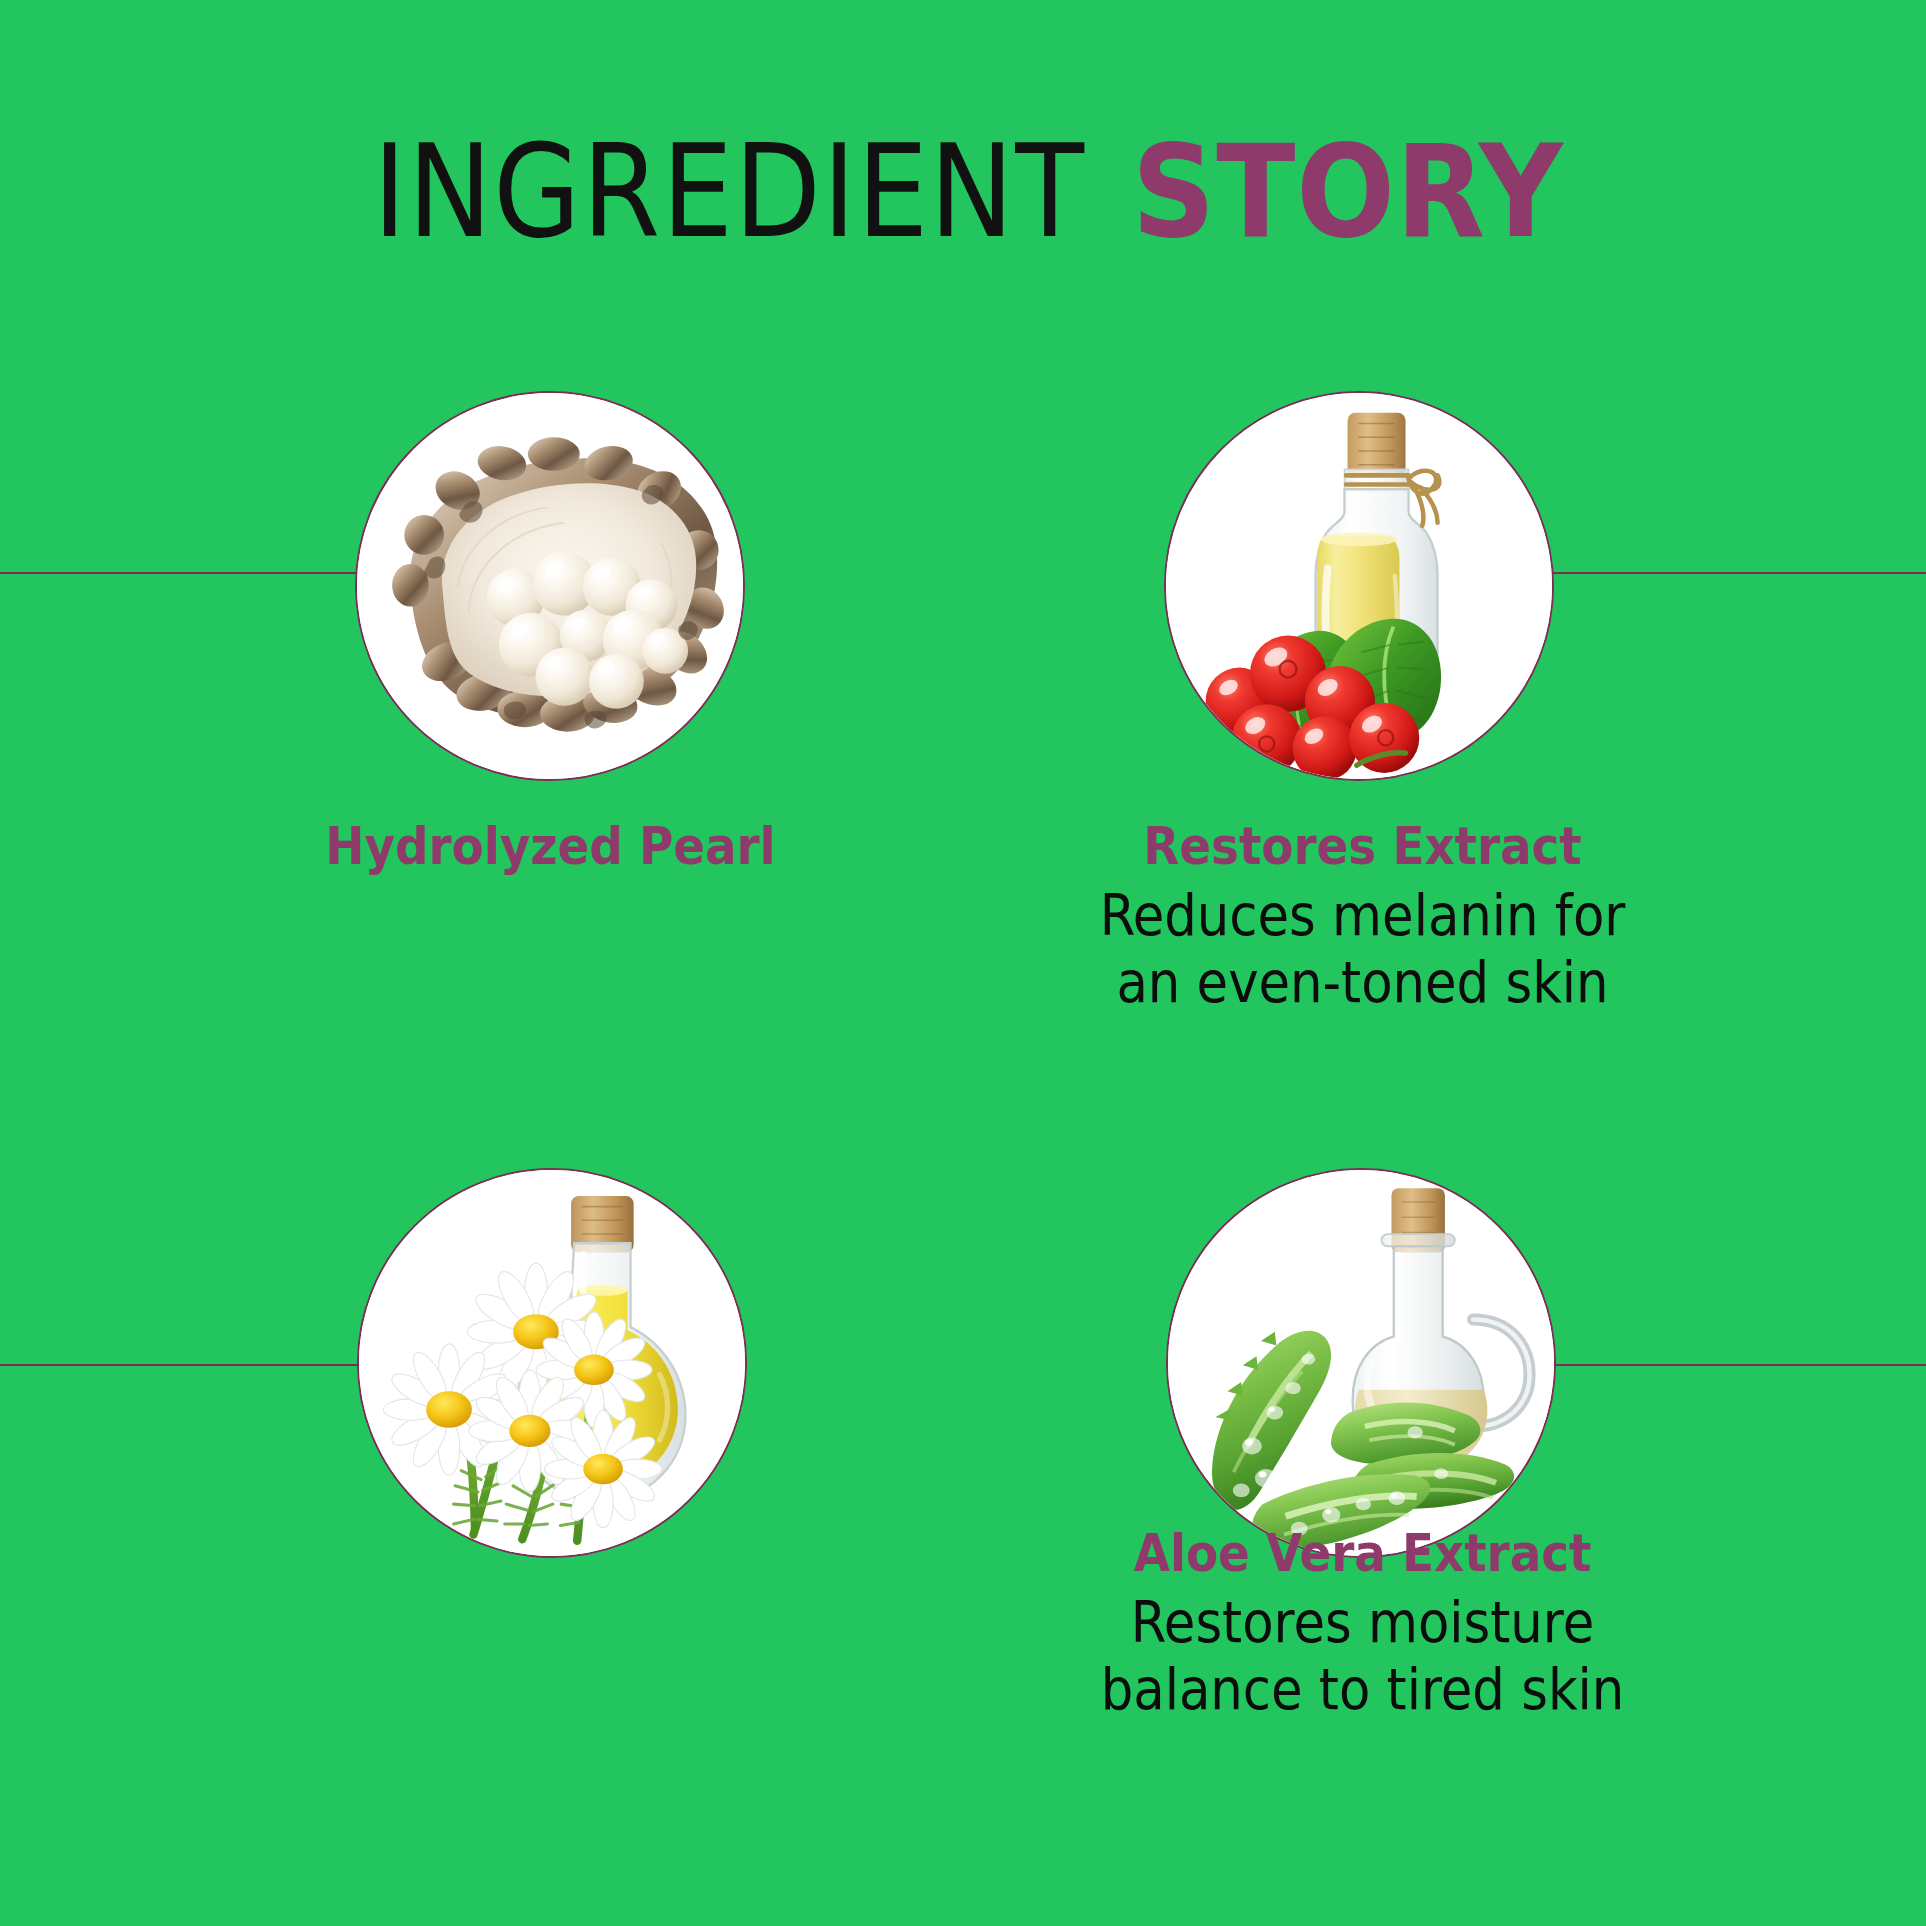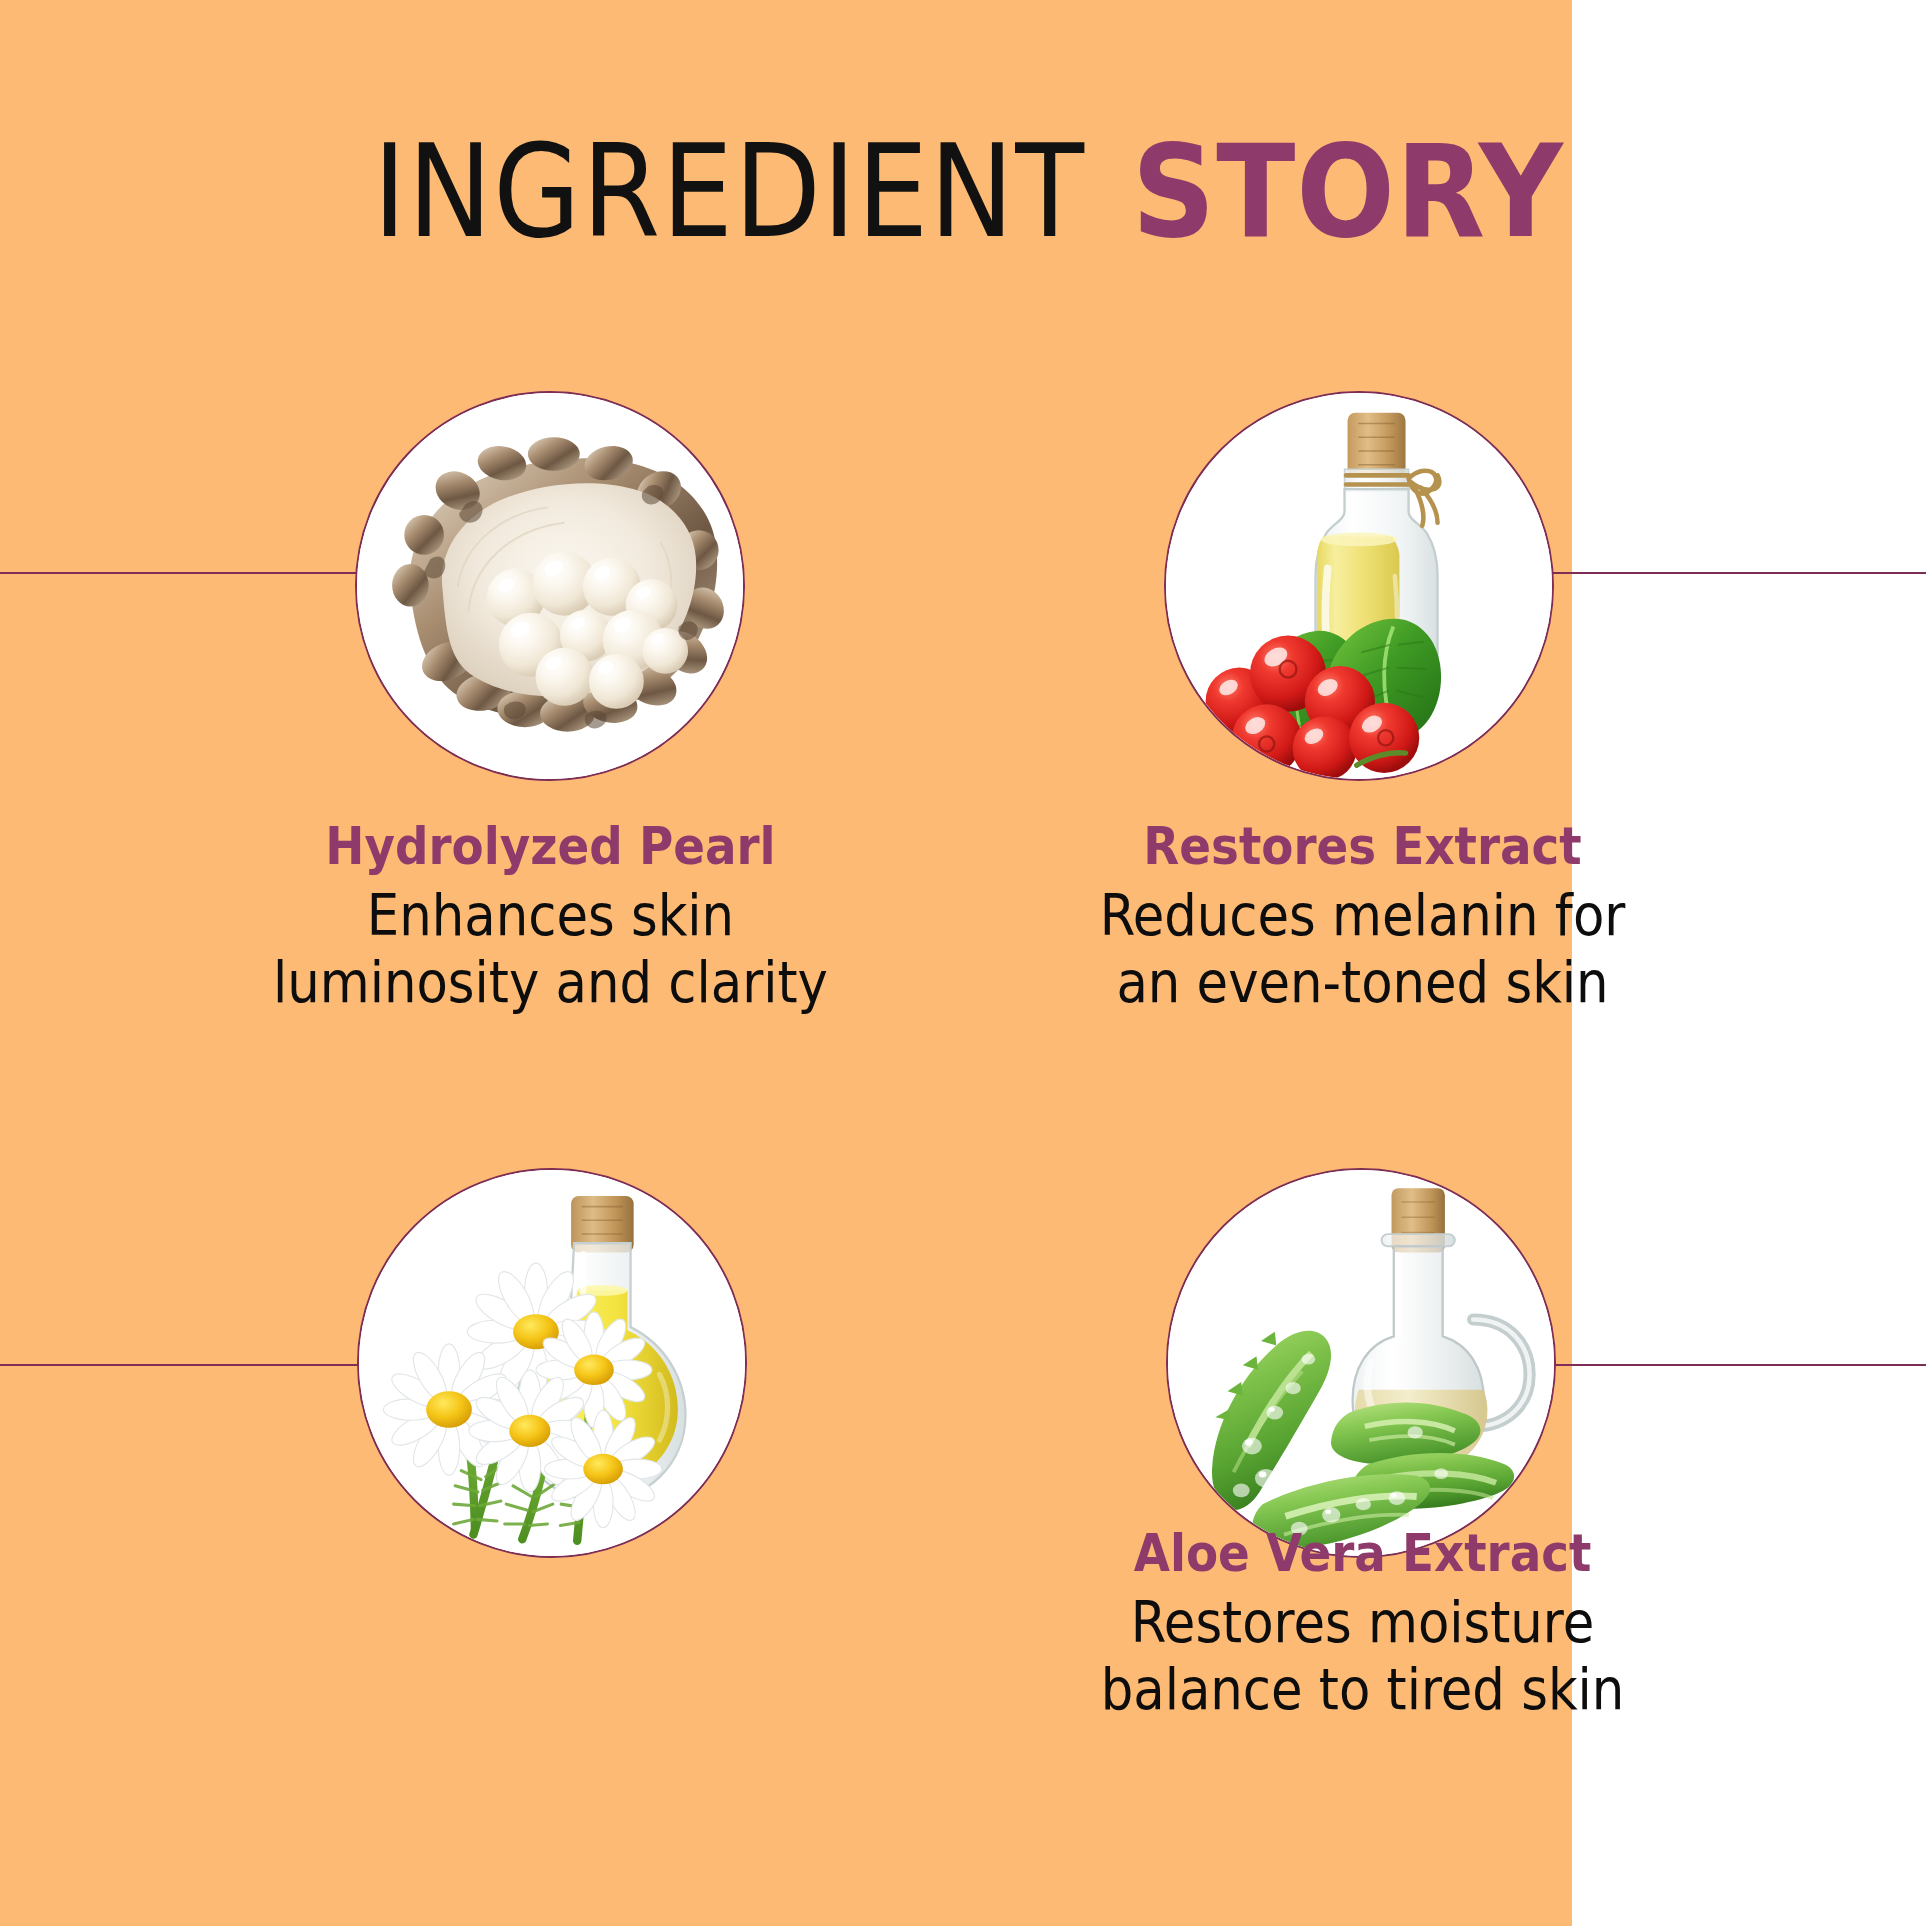--- a/index.html
+++ b/index.html
@@ -5,22 +5,22 @@
 <style>
   * { margin:0; padding:0; box-sizing:border-box; }
   html,body {
     width:1926px; height:1926px;
     background:#ffffff;
     font-family:"Liberation Sans", sans-serif;
     overflow:hidden;
   }
   #page {
     position:relative;
-    width:1572px; height:1926px;
-    background:#fdba74;
+    width:1926px; height:1926px;
+    background:#22c55e;
   }
 
   
   .title-wrap{
     position:absolute;
     top:116px; left:0; width:1926px;
     text-align:center;
     white-space:nowrap;
   }
   .title-thin{
@@ -588,24 +588,20 @@
           <ellipse cx="136" cy="314" rx="4" ry="3"></ellipse>
           <ellipse cx="210" cy="448" rx="4" ry="3"></ellipse>
           <ellipse cx="296" cy="426" rx="4" ry="3"></ellipse>
         </g>
       </g>
     </svg>
   </div>
 
   <div class="caption" style="left:88px; top:818px; width:925px;">
     <div class="ing-name">Hydrolyzed Pearl</div>
-    <div class="ing-desc">
-      <span>Enhances skin</span>
-      <span>luminosity and clarity</span>
-    </div>
   </div>
 
   <div class="caption" style="left:900px; top:818px; width:925px;">
     <div class="ing-name">Restores Extract</div>
     <div class="ing-desc">
       <span>Reduces melanin for</span>
       <span>an even-toned skin</span>
     </div>
   </div>
 

